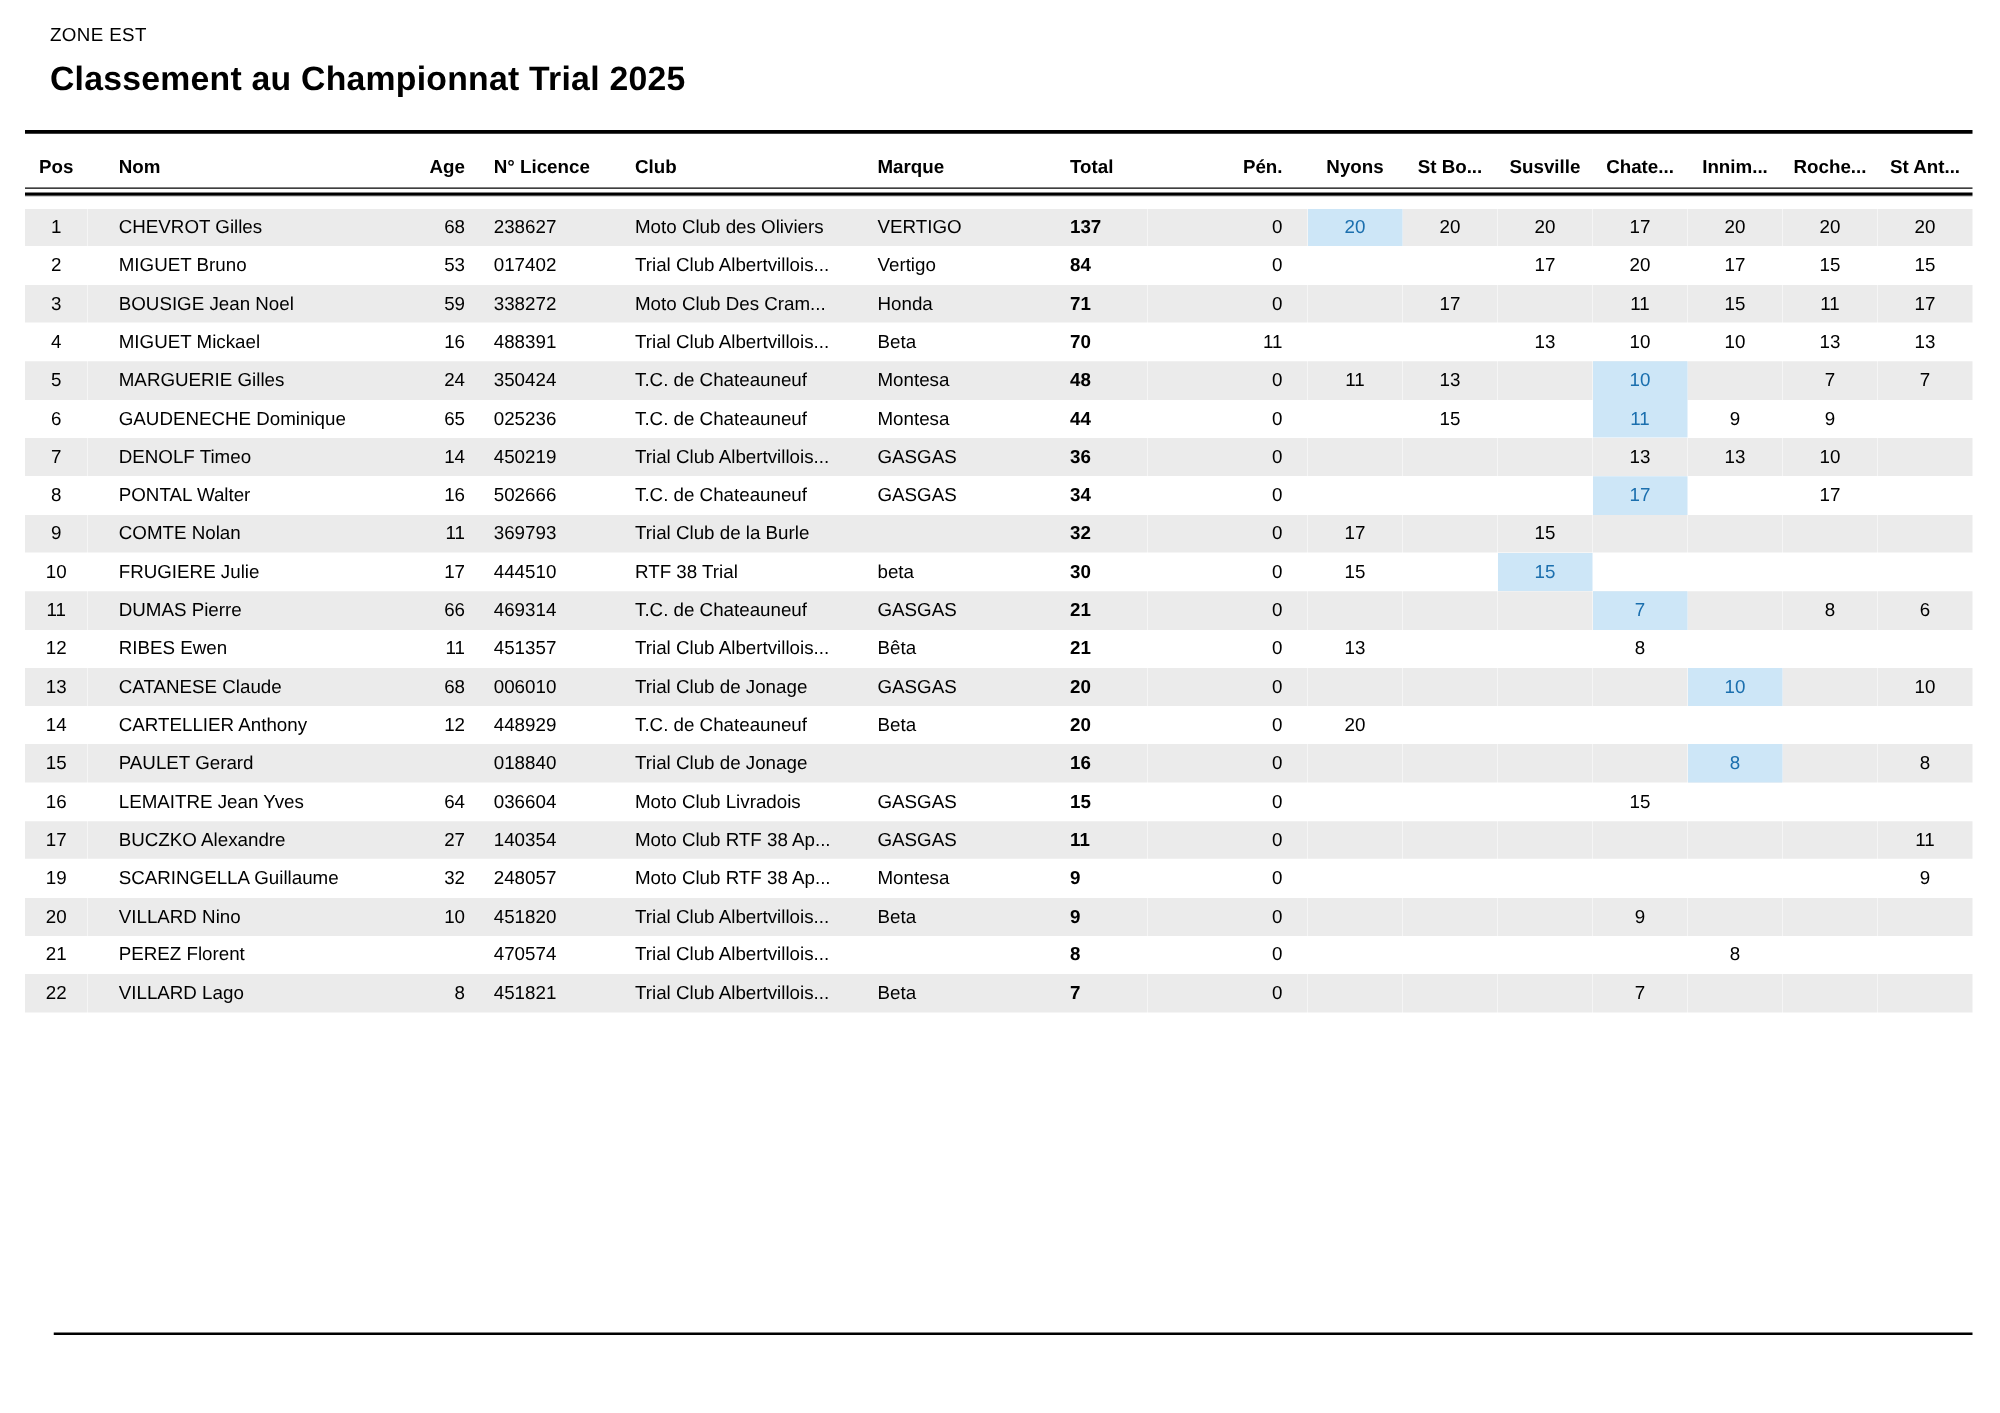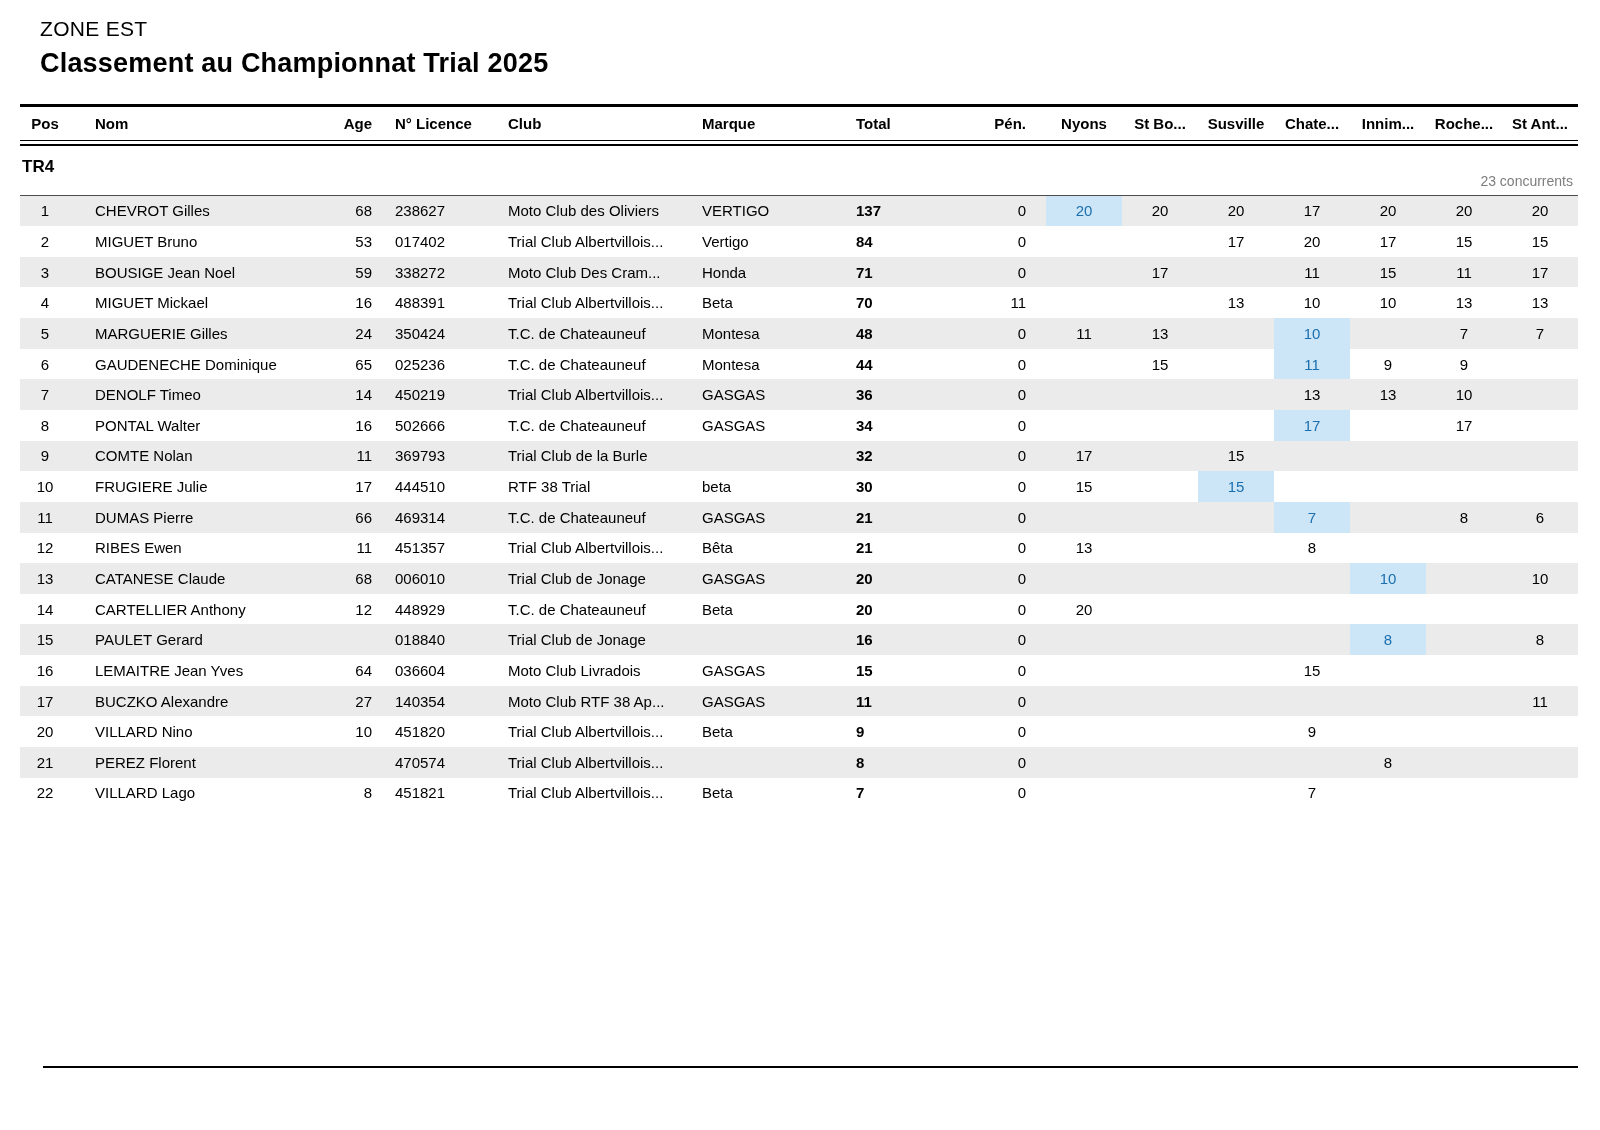--- a/index.html
+++ b/index.html
@@ -2,29 +2,29 @@
 <html><head>
 <meta charset="utf-8">
 <style>
   html,body{margin:0;padding:0;background:#fff;}
   body{
     width:1600px;height:1130px;position:relative;overflow:hidden;
     font-family:"Liberation Sans","DejaVu Sans",sans-serif;color:#000;
     -webkit-font-smoothing:antialiased;
   }
   .report-header{position:absolute;left:40px;top:18px;}
-  .zone-label{font-size:21px;line-height:22px;letter-spacing:.3px;}
+  .zone-label{font-size:15px;line-height:22px;letter-spacing:.3px;}
   .page-title{font-size:27px;font-weight:bold;line-height:34px;margin-top:6px;letter-spacing:.2px;}
 
   .table-area{position:absolute;left:20px;top:104px;width:1558px;}
   .rule-thick{height:0;border-top:3px solid #000;}
   .rule-double{height:2.5px;border-top:1.5px solid #000;border-bottom:2px solid #000;}
   .rule-thin{height:0;border-top:1.5px solid #4d4d4d;}
 
-  table{border-collapse:collapse;table-layout:fixed;width:1558px;}
+  table{border-collapse:collapse;table-layout:fixed;width:1558px;margin-top:10px;}
   th,td{padding:0;margin:0;overflow:hidden;white-space:nowrap;text-overflow:ellipsis;font-size:15px;vertical-align:middle;}
   thead th{font-weight:bold;height:33px;}
   tbody td{height:30.65px;}
   tbody tr:nth-child(odd){background:#ebebeb;}
 
   
   .c-pos{text-align:center;}
   .c-nom{text-align:left;padding-left:25px;}
   .c-age{text-align:right;}
   .c-licence{text-align:left;padding-left:23px;}
@@ -87,24 +87,20 @@
           <th class="c-score">Susville</th>
           <th class="c-score">Chate...</th>
           <th class="c-score">Innim...</th>
           <th class="c-score">Roche...</th>
           <th class="c-score">St Ant...</th>
         </tr>
       </thead>
   </table>
   <div class="rule-double"></div>
 
-  <div class="section-band">
-    <span class="section-label">TR4</span>
-    <span class="section-count">23 concurrents</span>
-  </div>
   <div class="rule-thin"></div>
 
   <table>
     <colgroup id="cg-body">
         <col style="width: 50px;">
         <col style="width: 270px;">
         <col style="width: 32px;">
         <col style="width: 128px;">
         <col style="width: 188px;">
         <col style="width: 168px;">
@@ -402,20 +398,37 @@
           <td class="c-pen">0</td>
           <td class="c-score"></td>
           <td class="c-score"></td>
           <td class="c-score"></td>
           <td class="c-score"></td>
           <td class="c-score"></td>
           <td class="c-score"></td>
           <td class="c-score">11</td>
         </tr>
         <tr>
+          <td class="c-pos">19</td>
+          <td class="c-nom">SCARINGELLA Guillaume</td>
+          <td class="c-age">32</td>
+          <td class="c-licence">248057</td>
+          <td class="c-club">Moto Club RTF 38 Ap...</td>
+          <td class="c-marque">Montesa</td>
+          <td class="c-total">9</td>
+          <td class="c-pen">0</td>
+          <td class="c-score"></td>
+          <td class="c-score"></td>
+          <td class="c-score"></td>
+          <td class="c-score"></td>
+          <td class="c-score"></td>
+          <td class="c-score"></td>
+          <td class="c-score">9</td>
+        </tr>
+        <tr>
           <td class="c-pos">20</td>
           <td class="c-nom">VILLARD Nino</td>
           <td class="c-age">10</td>
           <td class="c-licence">451820</td>
           <td class="c-club">Trial Club Albertvillois...</td>
           <td class="c-marque">Beta</td>
           <td class="c-total">9</td>
           <td class="c-pen">0</td>
           <td class="c-score"></td>
           <td class="c-score"></td>

